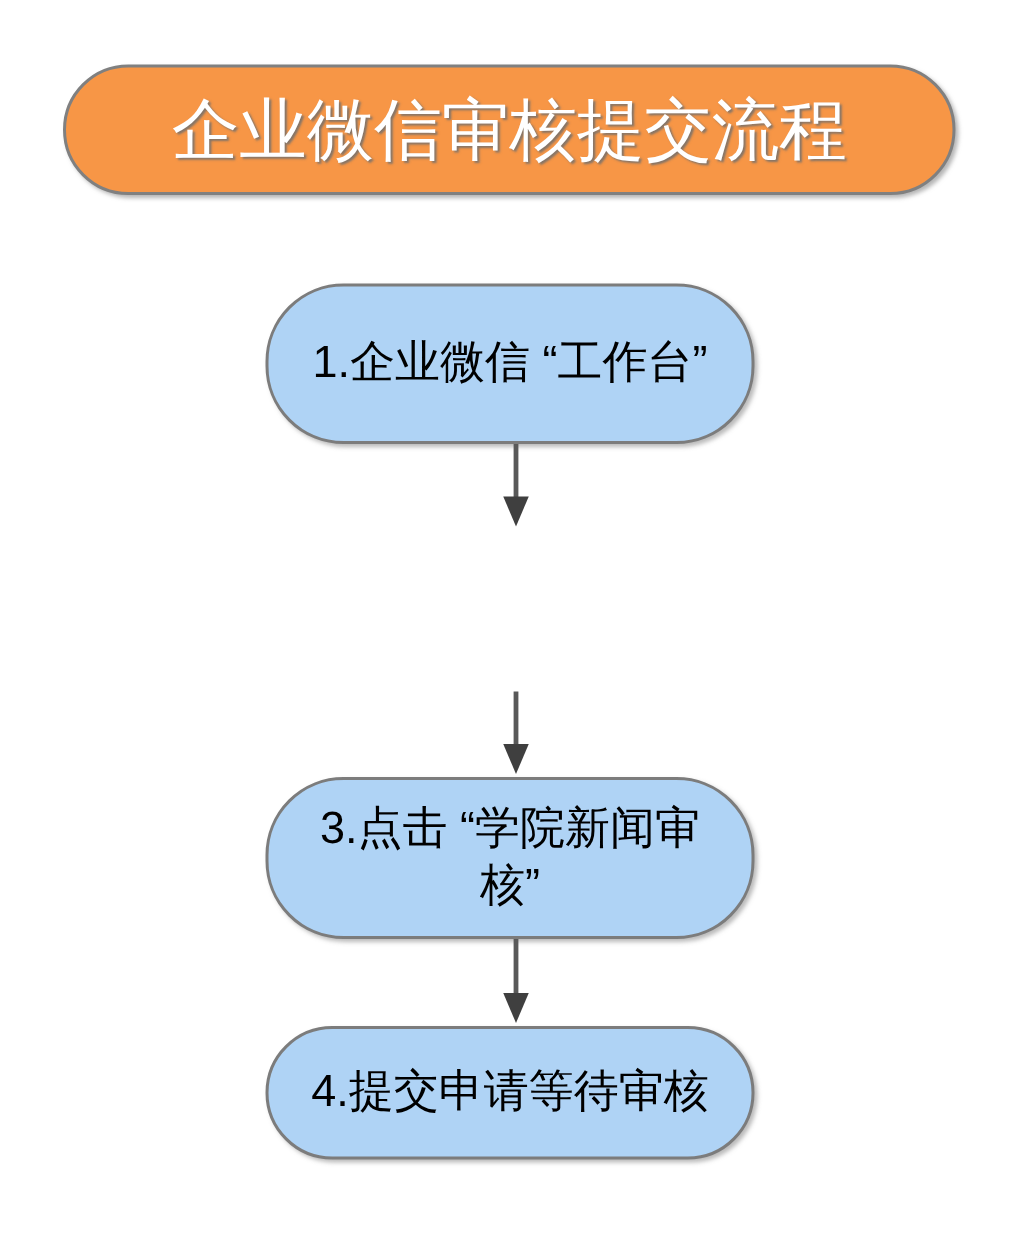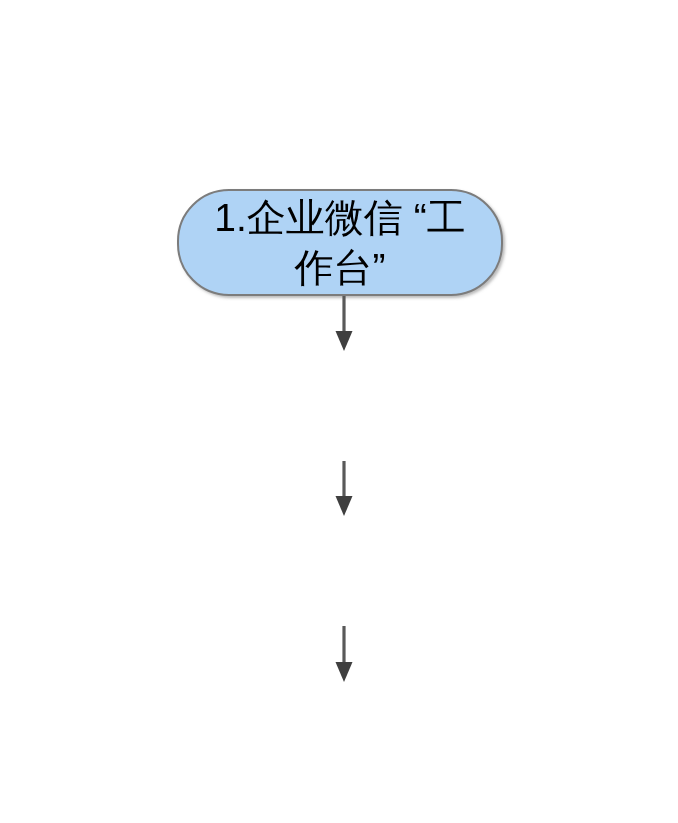--- a/index.html
+++ b/index.html
@@ -53,21 +53,21 @@
     background: #AFD3F5;
     border: 2.4px solid #7C7C7C;
     border-radius: 52px;
     display: flex;
     align-items: center;
     justify-content: center;
     box-shadow: 2px 2px 3px rgba(120,120,120,0.5);
   }
   .node-text {
     color: #000000;
-    font-size: 39px;
+    font-size: 30px;
     line-height: 1.28;
     text-align: center;
     padding: 0 16px;
     word-break: break-word;
   }
 
   #node-1 { top: 189px; height: 107px; }
   #node-2 { top: 353px; height: 108px; }
   #node-3 { top: 518px; height: 108px; }
   #node-4 { top: 684px; height: 89px; }
@@ -87,42 +87,51 @@
     width: 100%;
     height: 100%;
     overflow: visible;
   }
 </style>
 </head>
 <body>
 
 <div id="canvas">
 
+  <div class="title-banner">
+    <div class="title-text">企业微信审核提交流程</div>
+  </div>
 
   <div class="node" id="node-1">
     <div class="node-text">1.企业微信 “工作台”</div>
   </div>
 
   <div class="connector" id="connector-1">
     <svg viewBox="0 0 30 57" preserveAspectRatio="none" aria-hidden="true">
       <line x1="15" y1="0" x2="15" y2="40" stroke="#595959" stroke-width="3.2"></line>
       <polygon points="15,55 6.5,35 23.5,35" fill="#3F3F3F"></polygon>
     </svg>
   </div>
 
 
   <div class="connector" id="connector-2">
     <svg viewBox="0 0 30 57" preserveAspectRatio="none" aria-hidden="true">
       <line x1="15" y1="0" x2="15" y2="40" stroke="#595959" stroke-width="3.2"></line>
       <polygon points="15,55 6.5,35 23.5,35" fill="#3F3F3F"></polygon>
     </svg>
   </div>
 
+  <div class="node" id="node-3">
+    <div class="node-text">3.点击 “学院新闻审核”</div>
+  </div>
 
   <div class="connector" id="connector-3">
     <svg viewBox="0 0 30 58" preserveAspectRatio="none" aria-hidden="true">
       <line x1="15" y1="0" x2="15" y2="41" stroke="#595959" stroke-width="3.2"></line>
       <polygon points="15,56 6.5,36 23.5,36" fill="#3F3F3F"></polygon>
     </svg>
   </div>
 
+  <div class="node" id="node-4">
+    <div class="node-text">4.提交申请等待审核</div>
+  </div>
 
 </div>
 
 </body></html>

